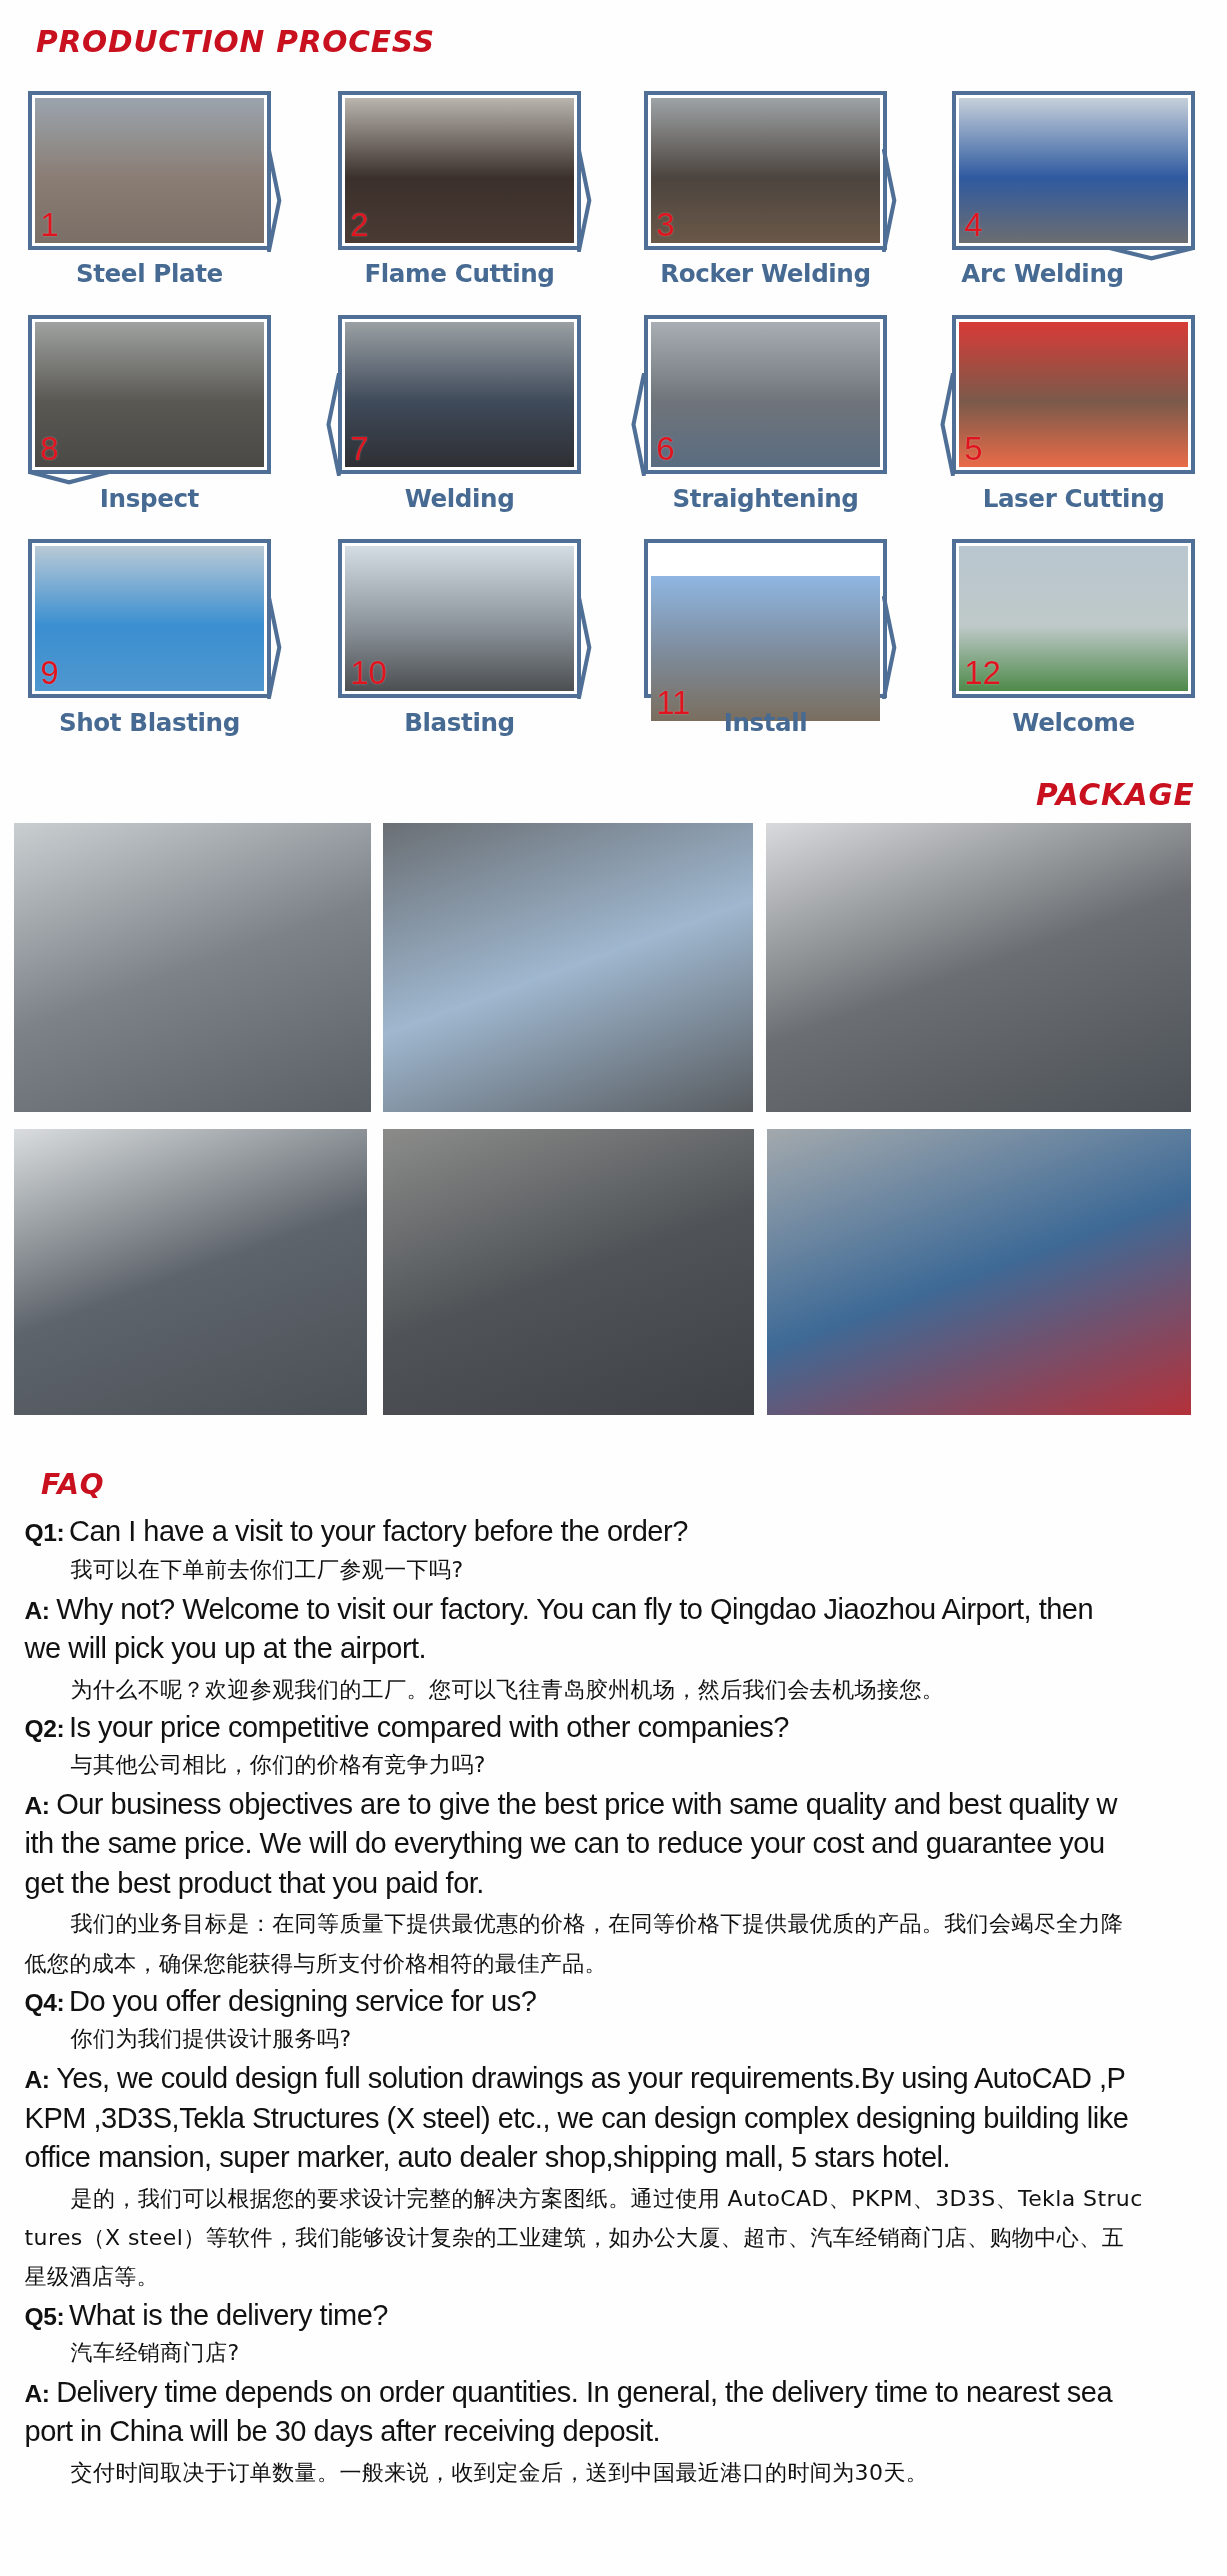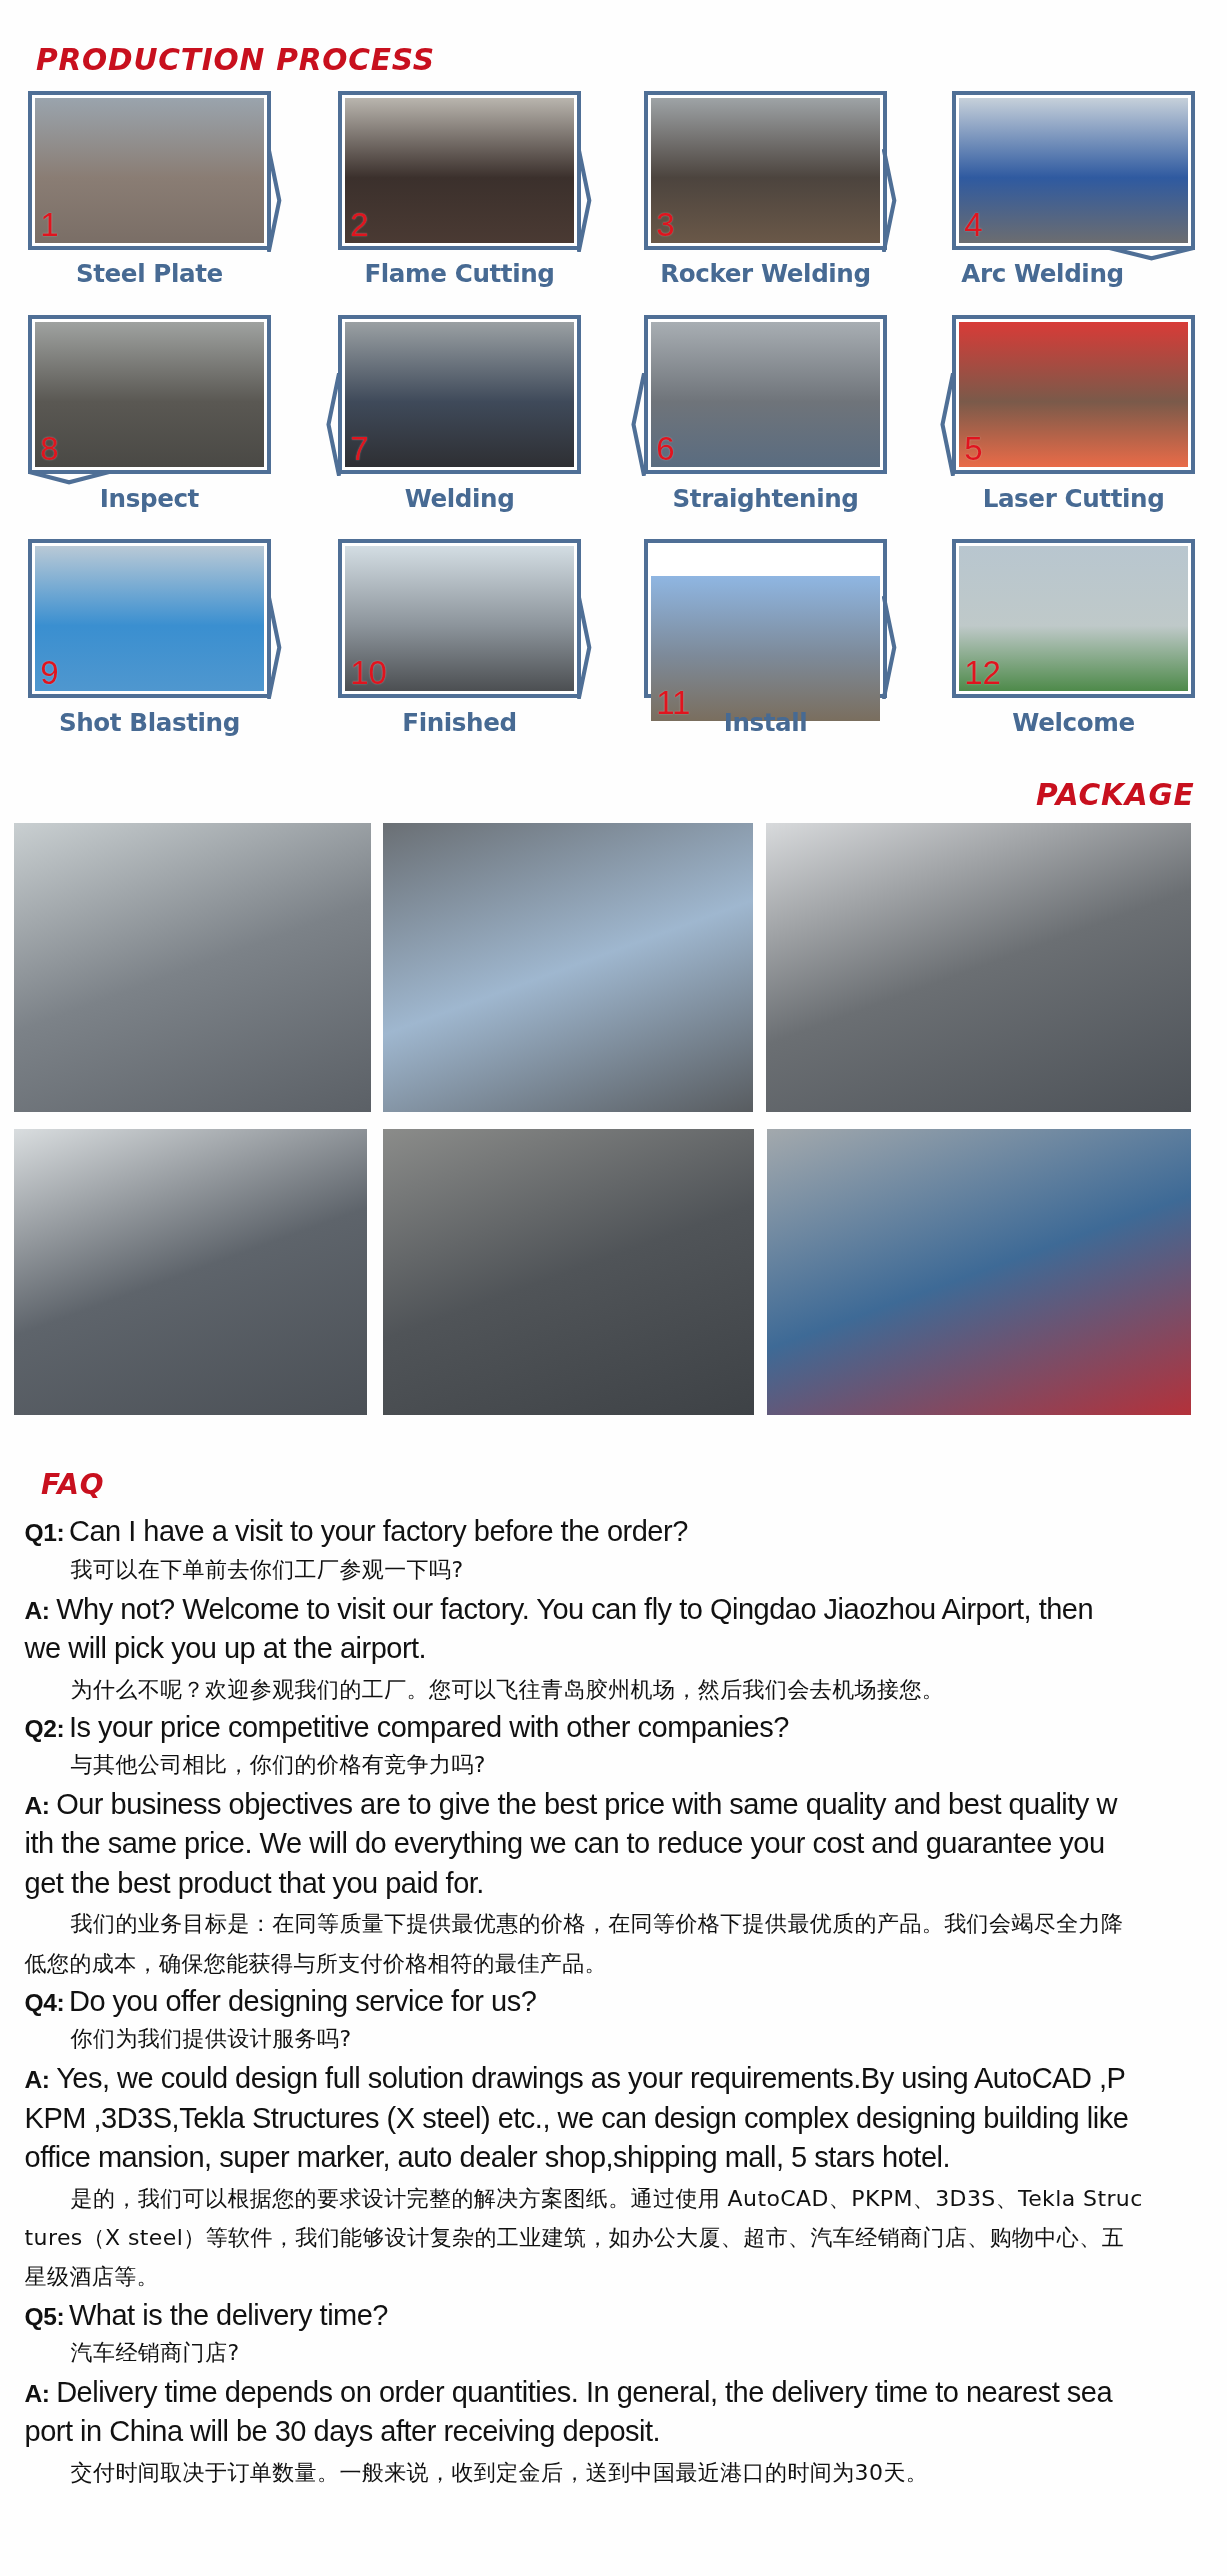--- a/index.html
+++ b/index.html
@@ -3,21 +3,21 @@
 <meta charset="utf-8">
 <style>
   * { box-sizing: border-box; margin: 0; padding: 0; }
   html, body { width: 1227px; height: 2576px; background: #fefefe; overflow: hidden; }
   body { position: relative; font-family: "Liberation Sans", "DejaVu Sans", sans-serif; color: #111; }
 
   .section-title {
     position: absolute; color: #c8101e; font-style: italic; font-weight: bold;
     font-family: "DejaVu Sans", sans-serif; letter-spacing: 0.8px;
   }
-  #pp-title { left: 36px; top: 24.6px; font-size: 29.6px; margin-top: 18px; }
+  #pp-title { left: 36px; top: 24.6px; font-size: 29.6px; }
   #pkg-title { left: 1036px; top: 778px; font-size: 29.6px; }
   #faq-title { left: 41px; top: 1468px; font-size: 28px; }
 
   
   .step { position: absolute; width: 243px; height: 159px; }
   .step .frame {
     position: absolute; inset: 0; border: 4.1px solid #4f6f96; background: #fff; padding: 3.3px;
   }
   .step .photo { width: 100%; height: 100%; position: relative; overflow: hidden; }
   .step .num {
@@ -173,21 +173,21 @@
         <div class="photo" style="background: linear-gradient(rgb(211, 221, 227) 0%, rgb(140, 148, 155) 55%, rgb(76, 79, 82) 100%);">
           <span class="num">10</span>
         </div>
       </div>
     </div>
     <div class="arrow" style="left: 577px; top: 596px;">
       <svg width="14.8" height="103" viewBox="0 0 18 126">
         <polyline points="2,0 15,63 2,126" fill="none" stroke="#4f6f96" stroke-width="5"></polyline>
       </svg>
     </div>
-    <div class="step-label" style="left: 320px; top: 708px;">Finished</div>
+    <div class="step-label" style="left: 320px; top: 708px;">Blasting</div>
     <div class="step" style="left: 644px; top: 539px;">
       <div class="frame">
         <div class="photo" style="background: linear-gradient(rgb(143, 182, 226) 0%, rgb(125, 138, 153) 55%, rgb(122, 110, 94) 100%); margin-top: 30px;">
           <span class="num">11</span>
         </div>
       </div>
     </div>
     <div class="arrow" style="left: 882px; top: 596px;">
       <svg width="14.8" height="103" viewBox="0 0 18 126">
         <polyline points="2,0 15,63 2,126" fill="none" stroke="#4f6f96" stroke-width="5"></polyline>

